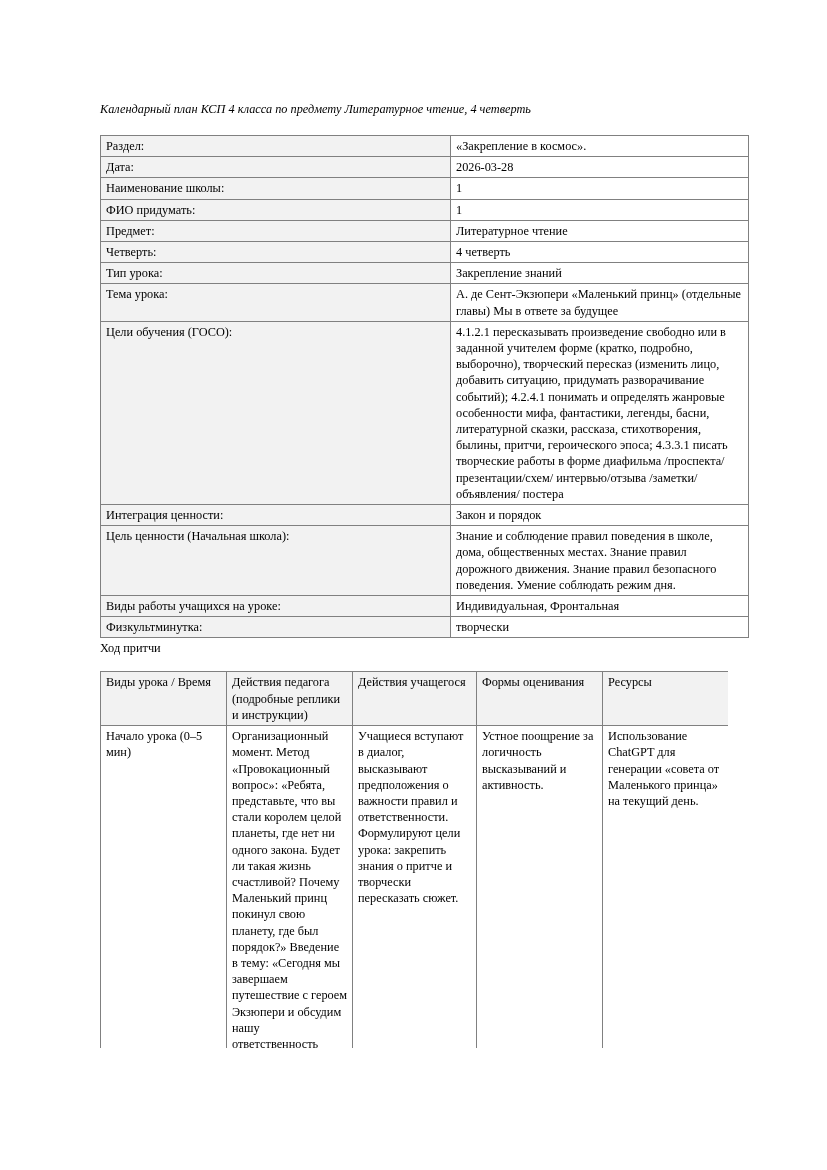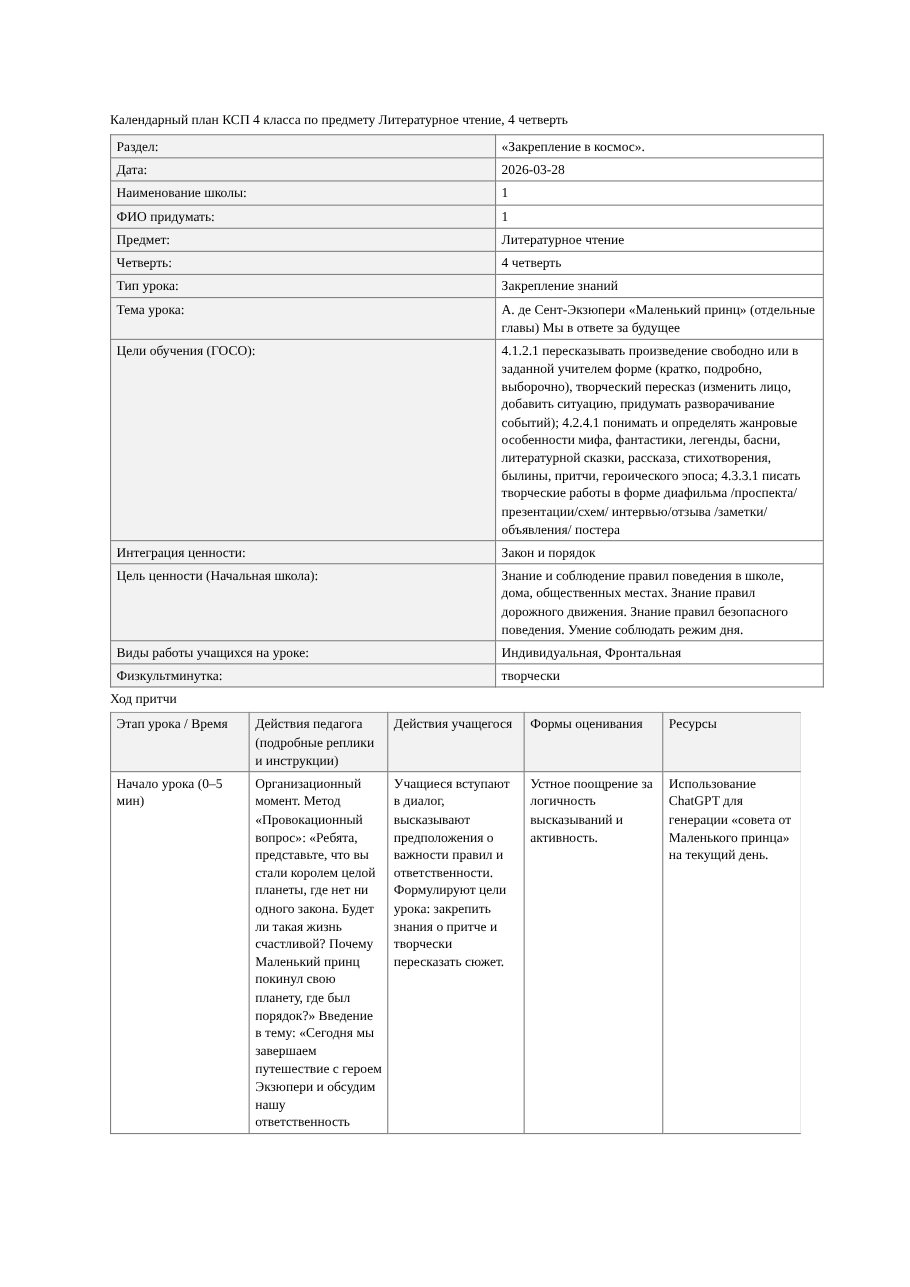--- a/index.html
+++ b/index.html
@@ -25,35 +25,37 @@
   }
   .content {
     position: absolute;
     left: 100px;
     top: 101px;
     width: 628px;
   }
   .doc-title {
     font-size: 12.3px;
     line-height: 16px;
-    margin: 0 0 5px 0;
+    margin: 0 0 18px 0;
     font-weight: normal;
     white-space: nowrap;
+    font-style: italic;
   }
   .section-label {
     font-size: 12.3px;
     line-height: 16px;
     margin: 2px 0 4px 0;
   }
   table.info, table.flow {
     border-collapse: collapse;
     table-layout: fixed;
     width: 628px;
     font-size: 12.3px;
     line-height: 16.2px;
+    margin-top: 11px;
   }
   table.info td, table.flow td, table.flow th {
     border: 1px solid #808080;
     vertical-align: top;
     padding: 2px 4px 2px 5px;
     font-weight: normal;
     text-align: left;
   }
   table.info td.key {
     width: 340px;
@@ -148,21 +150,21 @@
       <table class="flow">
         <colgroup>
           <col class="c0">
             <col class="c1">
             <col class="c2">
             <col class="c3">
             <col class="c4">
         </colgroup>
         <thead>
           <tr>
-            <th>Этап урока / Время</th>
+            <th>Виды урока / Время</th>
             <th>Действия педагога (подробные реплики и инструкции)</th>
             <th>Действия учащегося</th>
             <th>Формы оценивания</th>
             <th>Ресурсы</th>
           </tr>
         </thead>
         <tbody>
           <tr>
             <td>Начало урока (0–5 мин)</td>
             <td>Организационный момент. Метод «Провокационный вопрос»: «Ребята, представьте, что вы стали королем целой планеты, где нет ни одного закона. Будет ли такая жизнь счастливой? Почему Маленький принц покинул свою планету, где был порядок?» Введение в тему: «Сегодня мы завершаем путешествие с героем Экзюпери и обсудим нашу ответственность</td>

